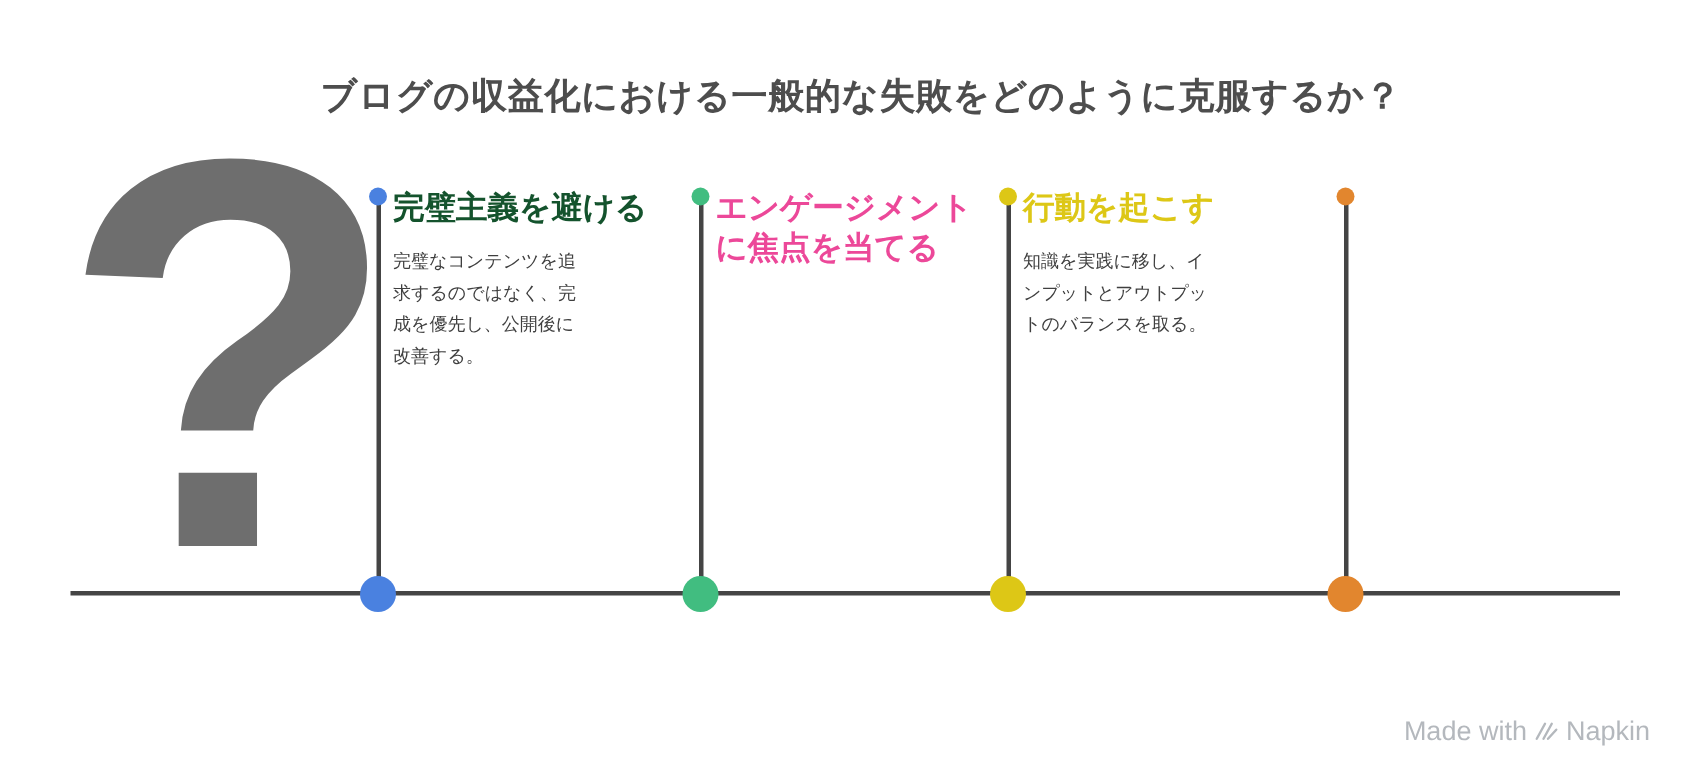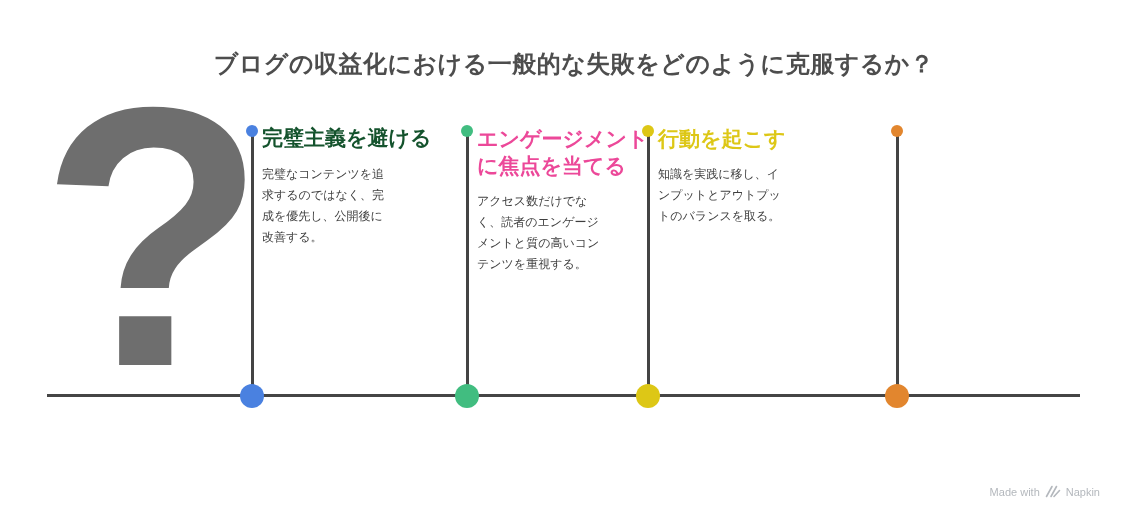--- a/index.html
+++ b/index.html
@@ -86,21 +86,21 @@
     white-space: pre-line;
     word-break: break-all;
   }
 
   .watermark {
     position: absolute;
     right: 26px; bottom: 18px;
     display: flex;
     align-items: center;
     gap: 5px;
-    font-size: 11px;
+    font-size: 18px;
     color: #b4b8bd;
     text-decoration: none;
     cursor: pointer;
   }
   .napkin-icon { display: inline-block; width: 16px; height: 13px; }
   .napkin-icon svg { display: block; }
 </style>
 </head>
 <body>
 
@@ -125,28 +125,24 @@
     </div>
   </div>
 
   <div class="milestone" style="left:467px;">
     <div class="vline"></div>
     <span class="top-dot" style="background-color: rgb(65, 189, 128);"></span>
     <span class="base-dot" style="background-color: rgb(65, 189, 128);"></span>
     <div class="content">
       <div class="heading" style="color: #ec4899;">エンゲージメント
 に焦点を当てる</div>
-      <div class="body">アクセス数だけでな
-く、読者のエンゲージ
-メントと質の高いコン
-テンツを重視する。</div>
     </div>
   </div>
 
-  <div class="milestone" style="left:648px;">
+  <div class="milestone" style="left:672px;">
     <div class="vline"></div>
     <span class="top-dot" style="background-color: rgb(221, 199, 22);"></span>
     <span class="base-dot" style="background-color: rgb(221, 199, 22);"></span>
     <div class="content">
       <div class="heading" style="color: rgb(221, 199, 22);">行動を起こす</div>
       <div class="body">知識を実践に移し、イ
 ンプットとアウトプッ
 トのバランスを取る。</div>
     </div>
   </div>

